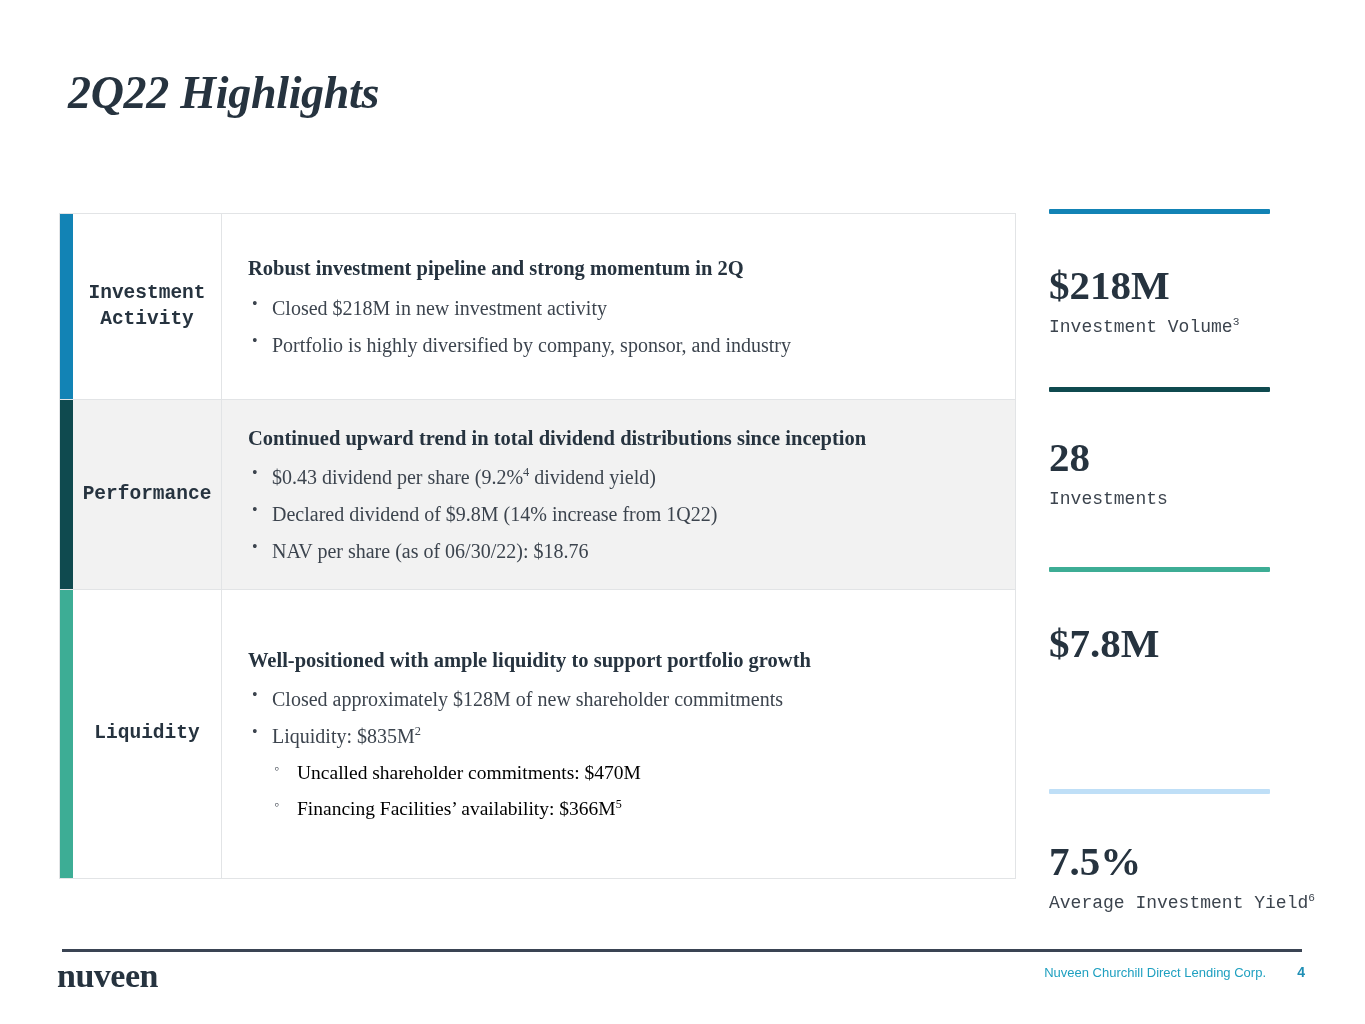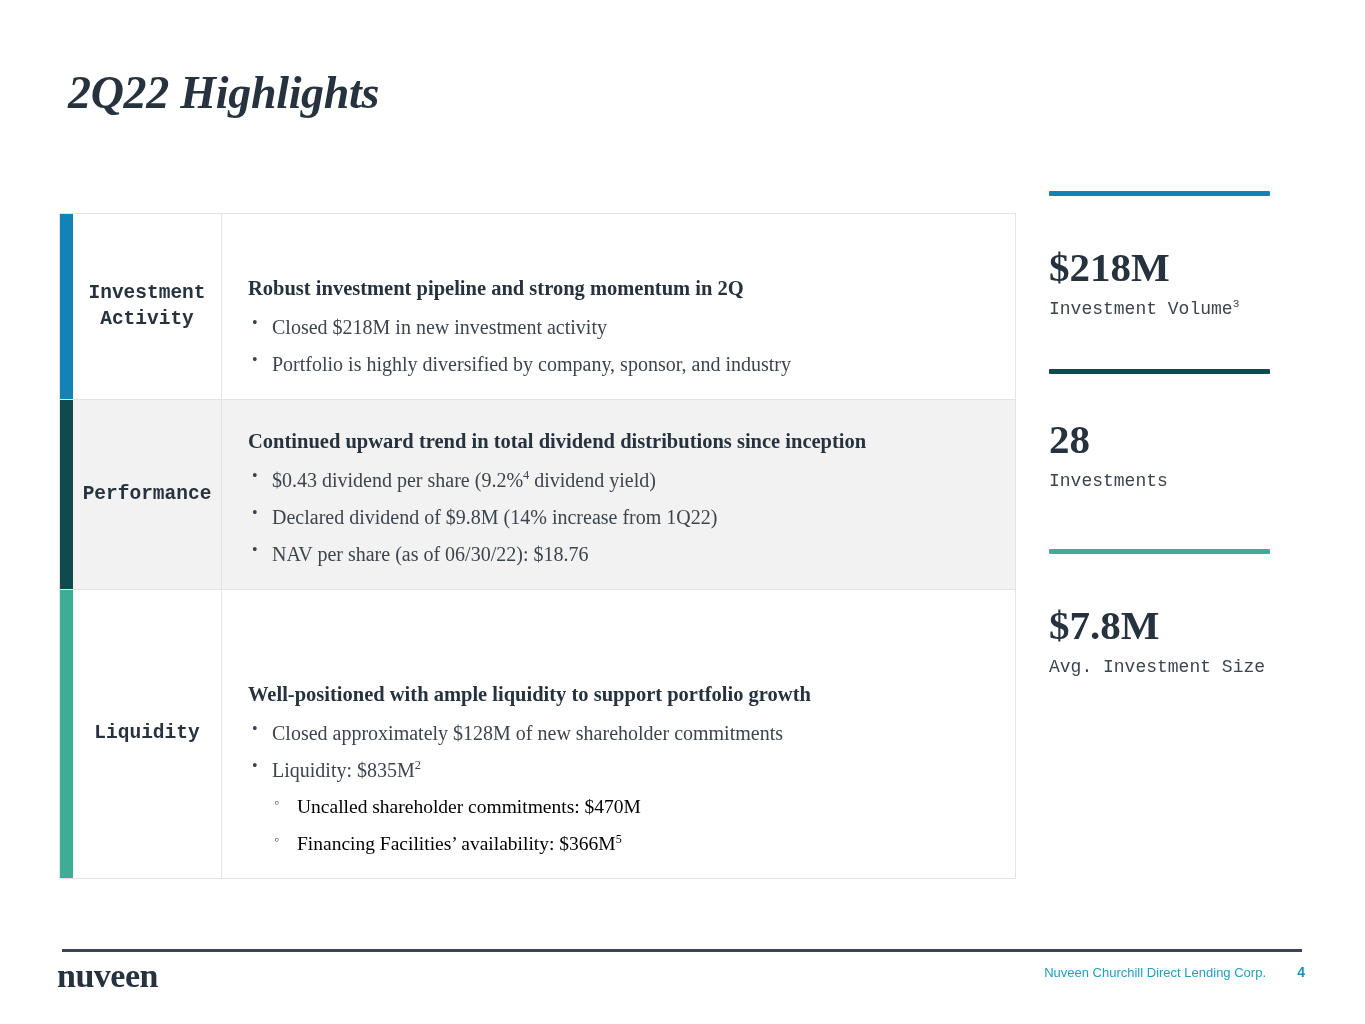--- a/index.html
+++ b/index.html
@@ -67,21 +67,21 @@
     box-sizing: border-box;
     padding: 0 4px;
     font-family: Liberation Mono, monospace;
   }
   .row-body {
     flex: 1 1 auto;
     padding: 22px 24px 22px 26px;
     box-sizing: border-box;
     display: flex;
     flex-direction: column;
-    justify-content: flex-end;
+    justify-content: center;
   }
   .row-head {
     font-weight: bold;
     font-size: 20.5px;
     color: #26333F;
     line-height: 1.28;
     margin-bottom: 13px;
     max-width: 700px;
   }
   ul.bullets {
@@ -127,21 +127,21 @@
     top: 0px;
     font-size: 14px;
     color: #3C444E;
   }
   sup { font-size: 0.62em; line-height: 0; }
 
   
   .stats {
     position: absolute;
     left: 1049px;
-    top: 191px;
+    top: 209px;
     width: 260px;
   }
   .stat { position: relative; }
   .stat-rule {
     width: 221px;
     height: 5px;
     border-radius: 1px;
   }
   .stat-value {
     font-family: "Liberation Serif", serif;
@@ -263,23 +263,27 @@
     <div class="stat-rule" style="background:#0F4A4F"></div>
     <div class="stat-value" style="margin-top:45px">28</div>
     <div class="stat-label" style="margin-top:11px">
       <span>Investments</span><sup></sup>
     </div>
   </div>
 
   <div class="stat" style="height:222px">
     <div class="stat-rule" style="background:#3DAD95"></div>
     <div class="stat-value" style="margin-top:51px">$7.8M</div>
+  </div>
+
+  <div class="stat">
+    <div class="stat-rule" style="background:#BFDFF7"></div>
+    <div class="stat-value" style="margin-top:47px">7.5%</div>
     <div class="stat-label" style="margin-top:11px">
-      <span>Avg. Investment Size</span><sup></sup>
-    </div>
-  </div>
-
+      <span>Average Investment Yield</span><sup>6</sup>
+    </div>
+  </div>
 </div>
 
 <div class="footer-rule"></div>
 <div class="logo">nuveen</div>
 <div class="footer-note">Nuveen Churchill Direct Lending Corp.</div>
 <div class="footer-page">4</div>
 
 </body></html>

